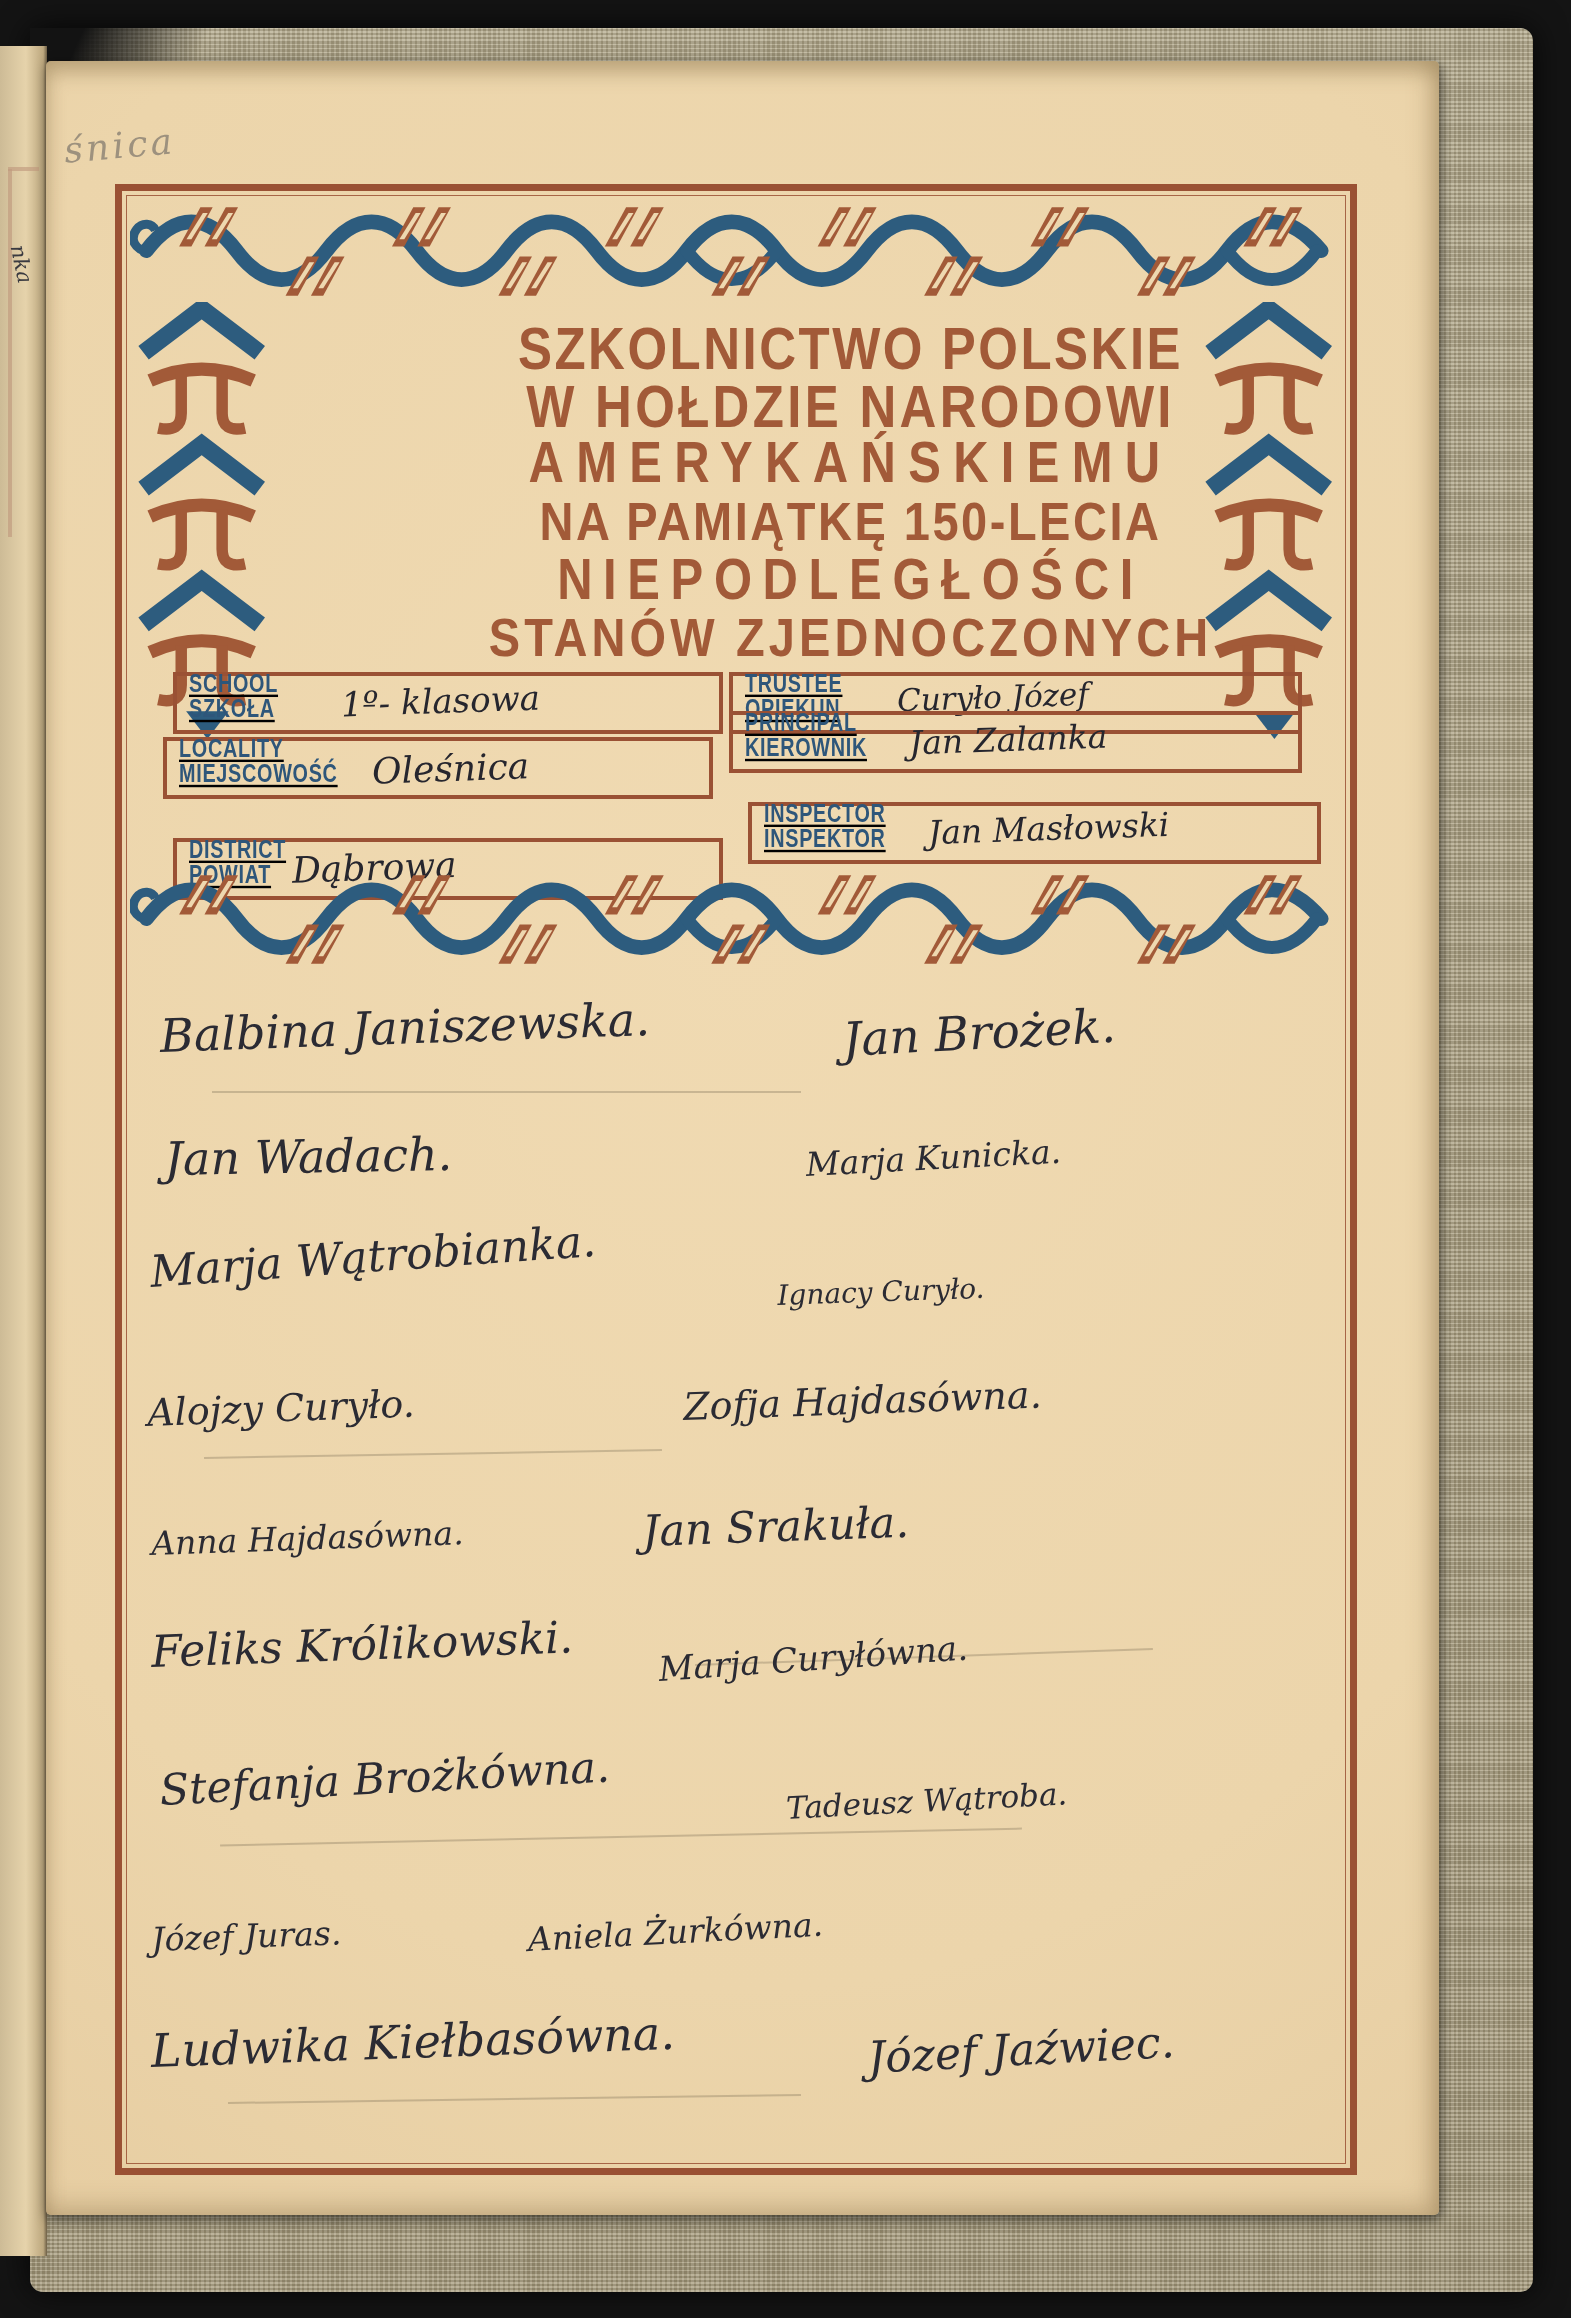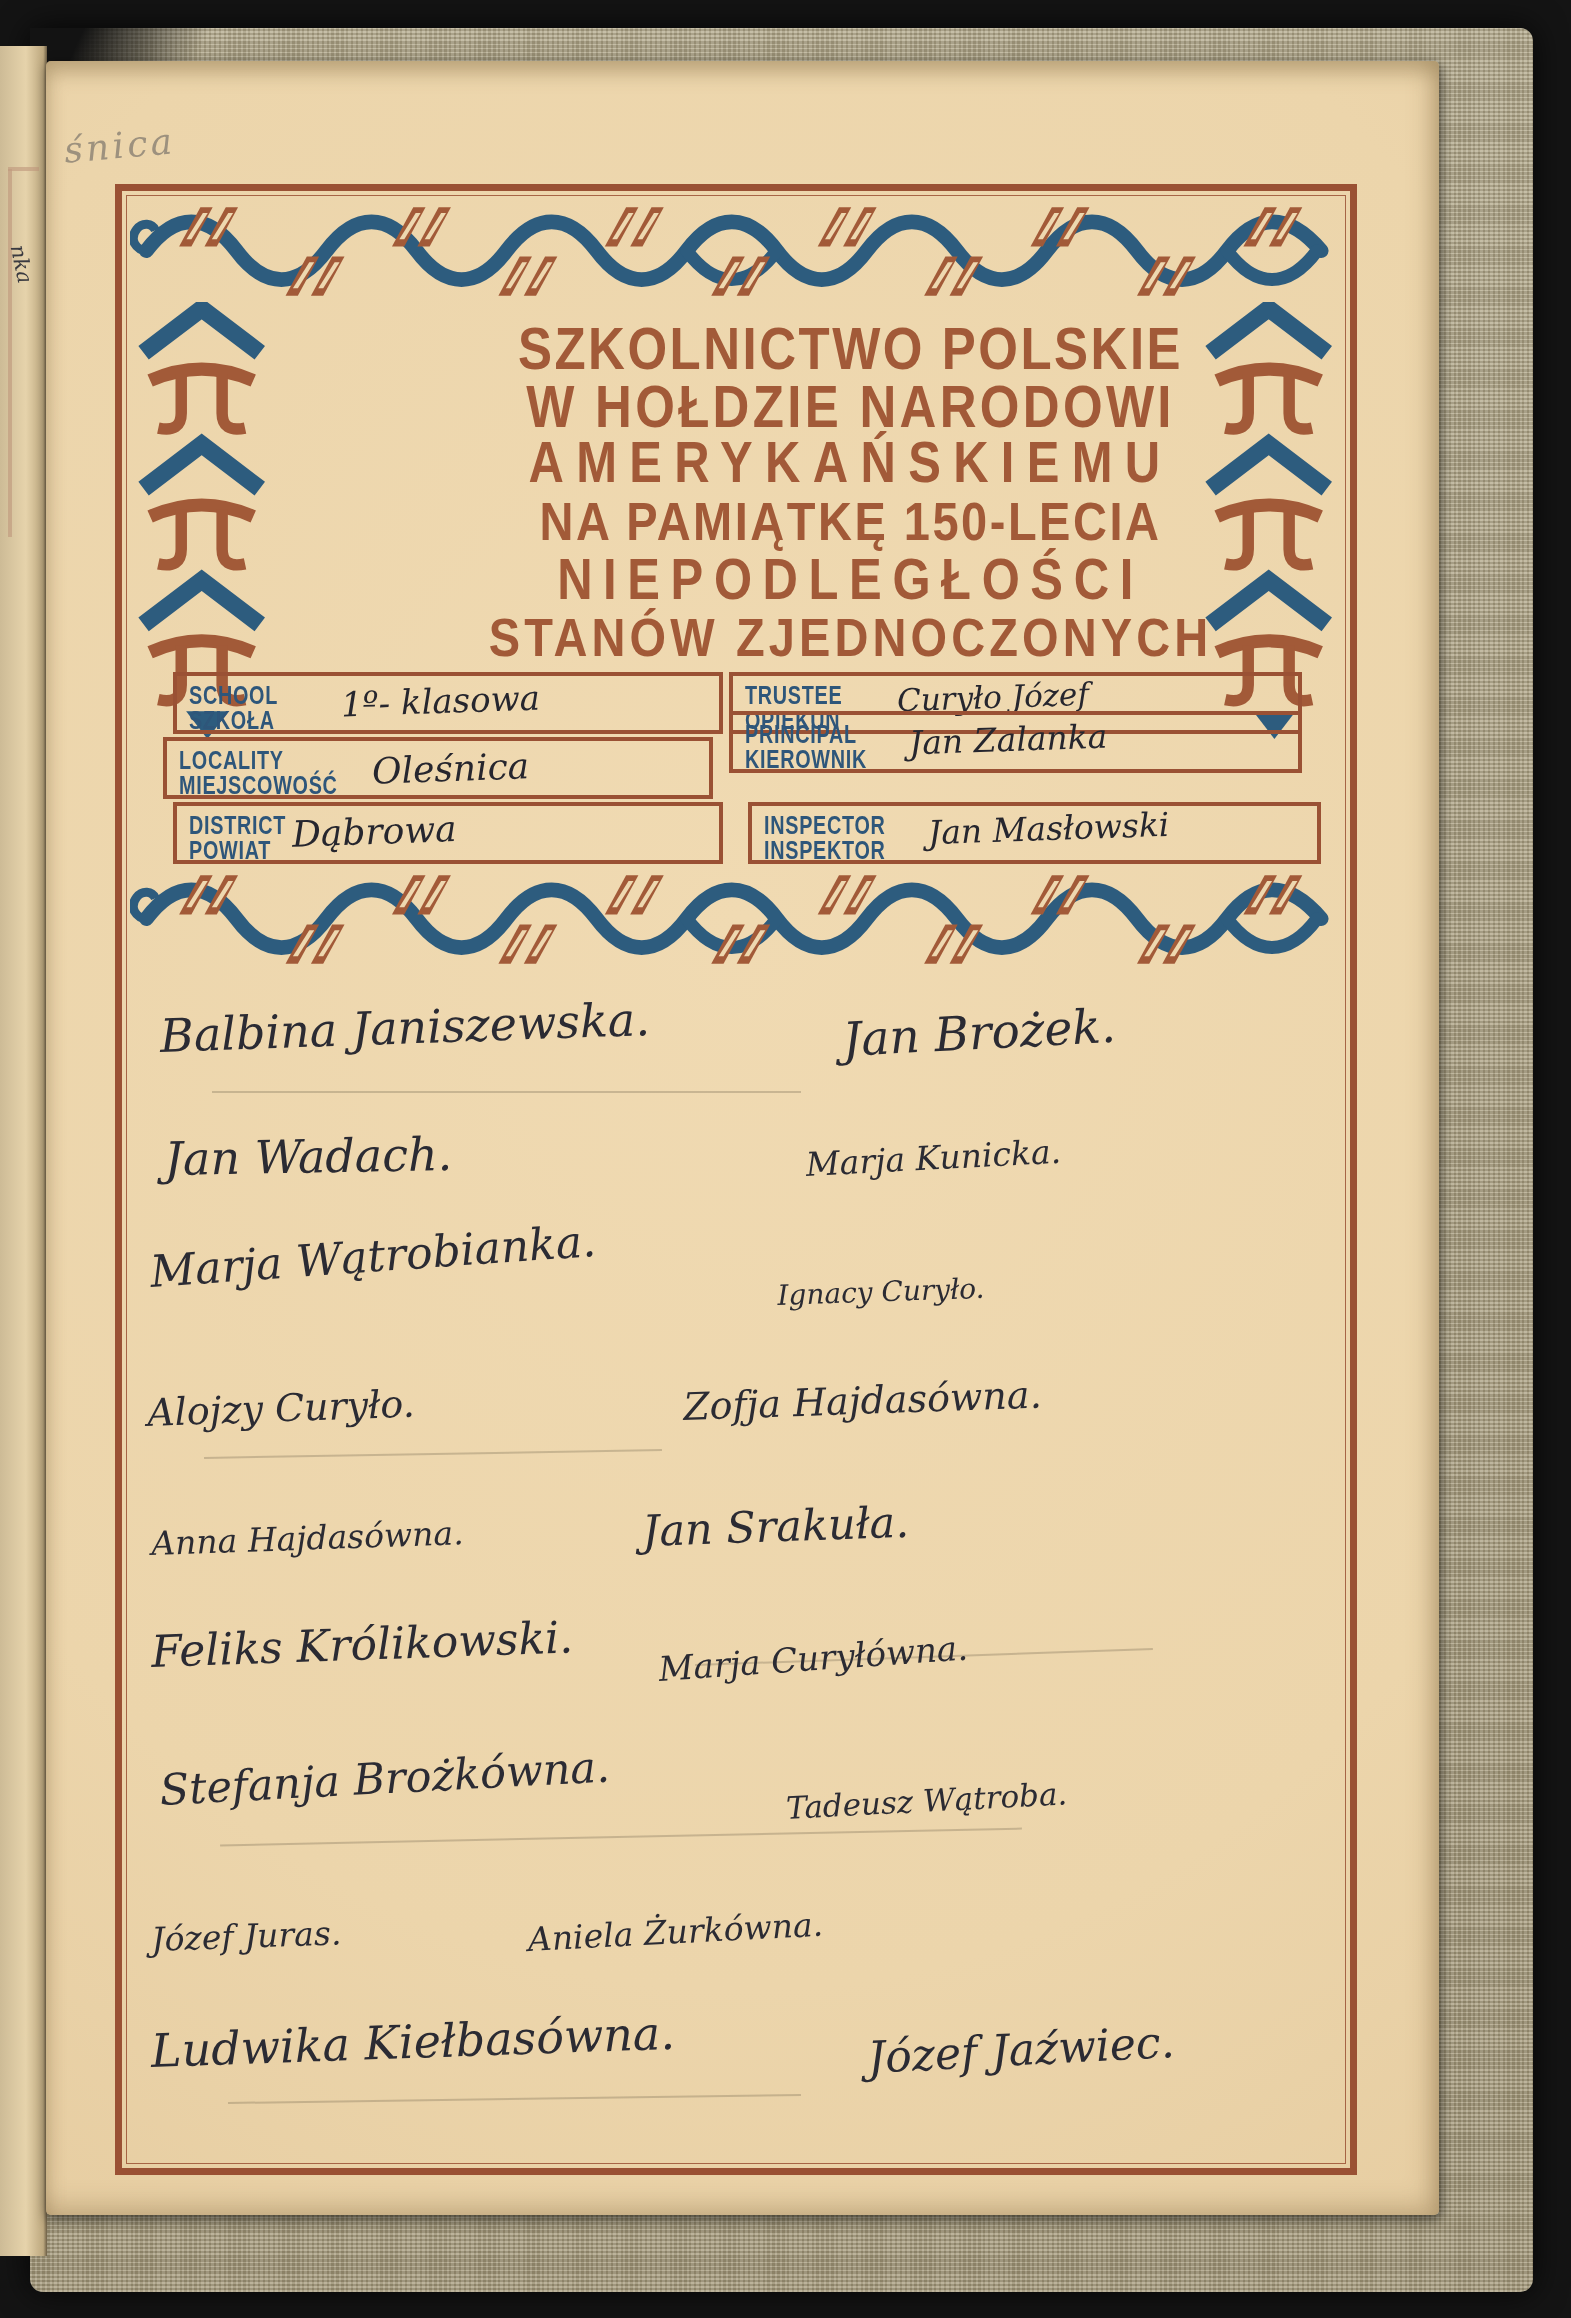--- a/index.html
+++ b/index.html
@@ -31,22 +31,22 @@
   
   .frame{position:absolute;left:69px;top:123px;width:1228px;height:1977px;
          border:7.4px solid #9a5134;}
   .frame:before{content:"";position:absolute;left:4.1px;top:4.1px;right:4.1px;bottom:4.1px;
          border:1.6px solid #9a5134;opacity:.85;}
   .ribbon{position:absolute;left:8.2px;width:1210px;height:95px;}
   .tline{position:absolute;left:270px;width:917px;text-align:center;font-weight:bold;
          color:#a25a38;transform:scaleY(1.16);transform-origin:center top;white-space:nowrap;}
   .sidecol{position:absolute;top:111px;width:141px;height:446px;}
   
-  .fbox{position:absolute;height:54px;border:4.1px solid #9a5134;display:flex;align-items:flex-end;
-        padding-left:11.5px;box-sizing:content-box;}
+  .fbox{position:absolute;height:54px;border:4.1px solid #9a5134;display:flex;align-items:flex-start;
+        padding-left:11.5px;box-sizing:content-box;text-decoration:underline;}
   .flabel{display:inline-block;font-weight:bold;font-size:22px;line-height:.95;color:#2e567a;
           letter-spacing:0.8px;transform:scale(.9,1.2);transform-origin:left center;white-space:nowrap;}
   .fval{position:absolute;font-family:"DejaVu Serif",serif;font-style:italic;color:#26262e;
         white-space:nowrap;transform:rotate(-2deg);}
   
   .sig{position:absolute;font-family:"DejaVu Serif",serif;font-style:italic;color:#2b2b33;
        white-space:nowrap;transform-origin:left bottom;}
   .rule{position:absolute;height:1.6px;background:rgba(100,88,70,.28);}
 </style>
 </head>
@@ -135,21 +135,21 @@
       <div class="fbox" style="left:51px;top:481px;width:530px">
         <span class="flabel">
           <span>SCHOOL</span><br><span>SZKOŁA</span></span>
         <span class="fval" style="left:164px;top:4.9px;font-size:34px">1º- klasowa</span>
       </div>
       <div class="fbox" style="left:41px;top:546px;width:530px">
         <span class="flabel">
           <span>LOCALITY</span><br><span>MIEJSCOWOŚĆ</span></span>
         <span class="fval" style="left:205px;top:6.5px;font-size:36px">Oleśnica</span>
       </div>
-      <div class="fbox" style="left:51px;top:611px;width:530px">
+      <div class="fbox" style="left:51px;top:647px;width:530px">
         <span class="flabel">
           <span>DISTRICT</span><br><span>POWIAT</span></span>
         <span class="fval" style="left:115px;top:4.9px;font-size:36px">Dąbrowa</span>
       </div>
 
       <div class="fbox" style="left:607px;top:481px;width:553px">
         <span class="flabel">
           <span>TRUSTEE</span><br><span>OPIEKUN</span></span>
         <span class="fval" style="left:164px;top:3.3px;font-size:31px">Curyło Józef</span>
       </div>

